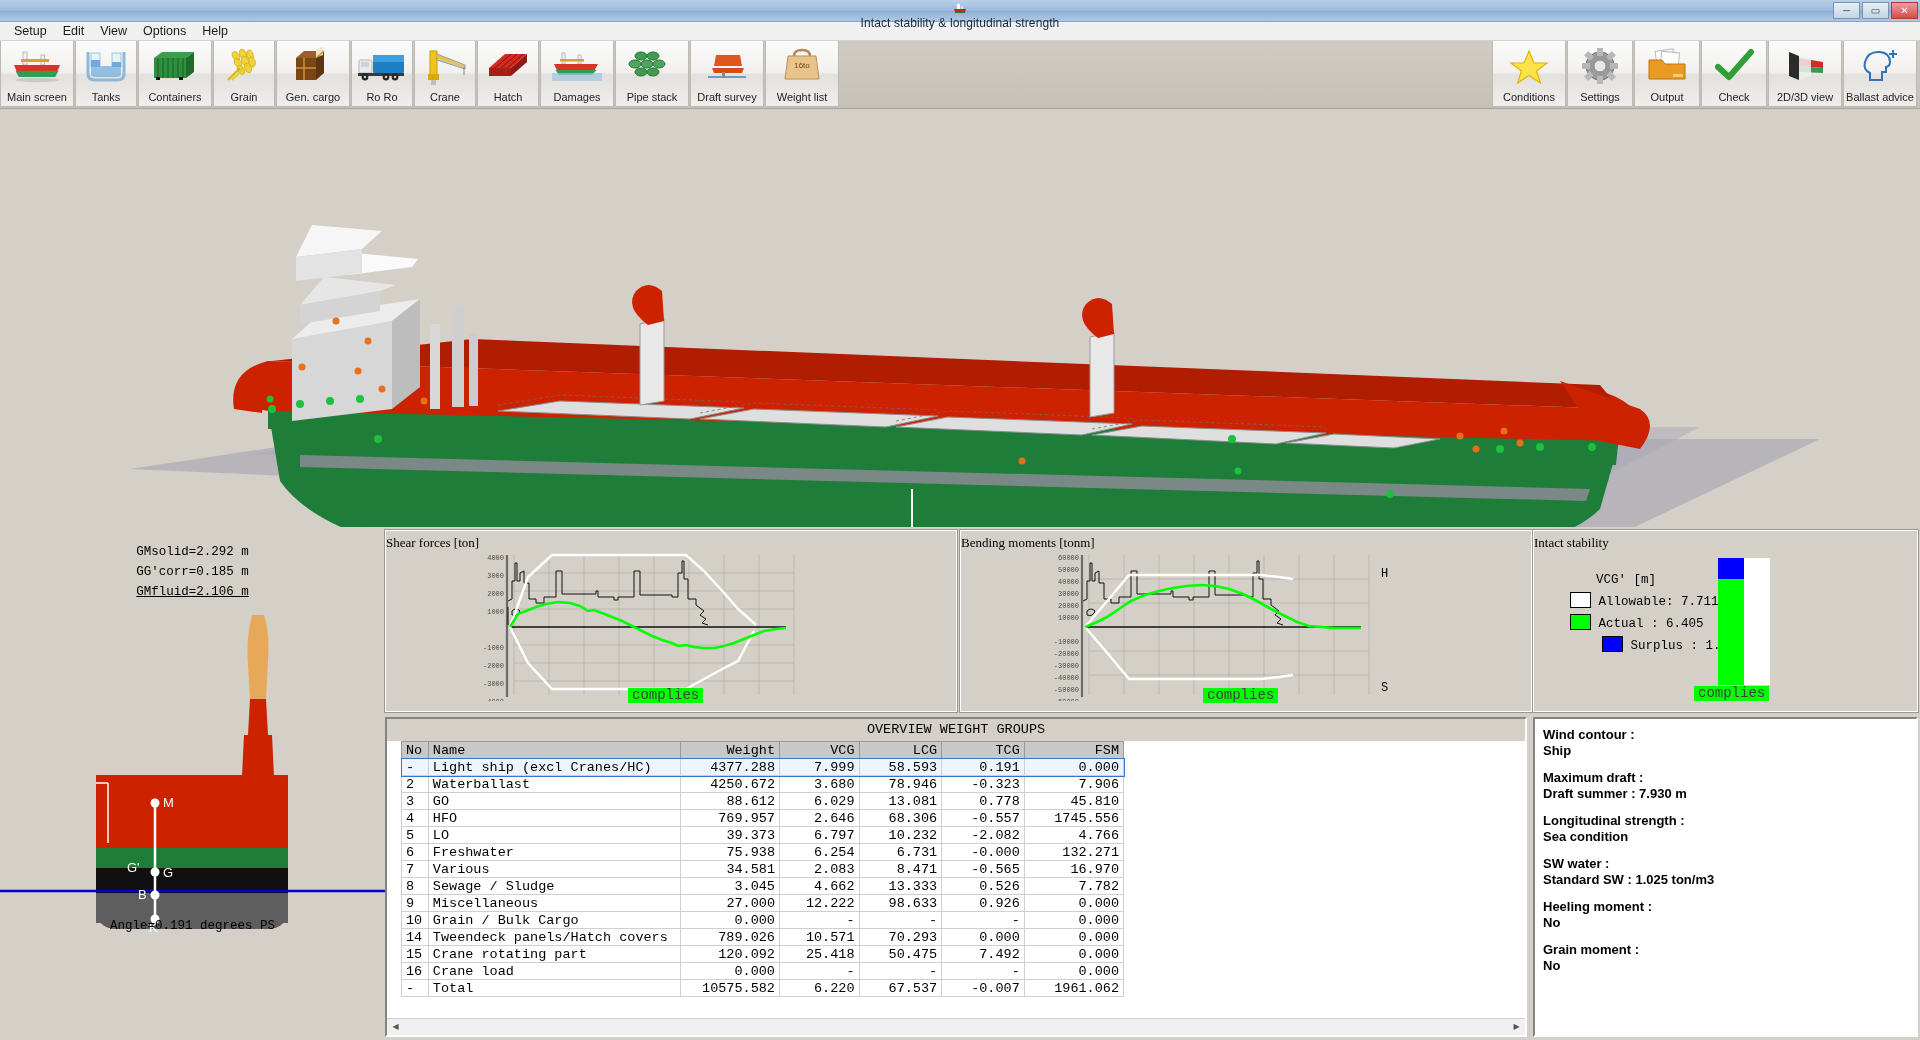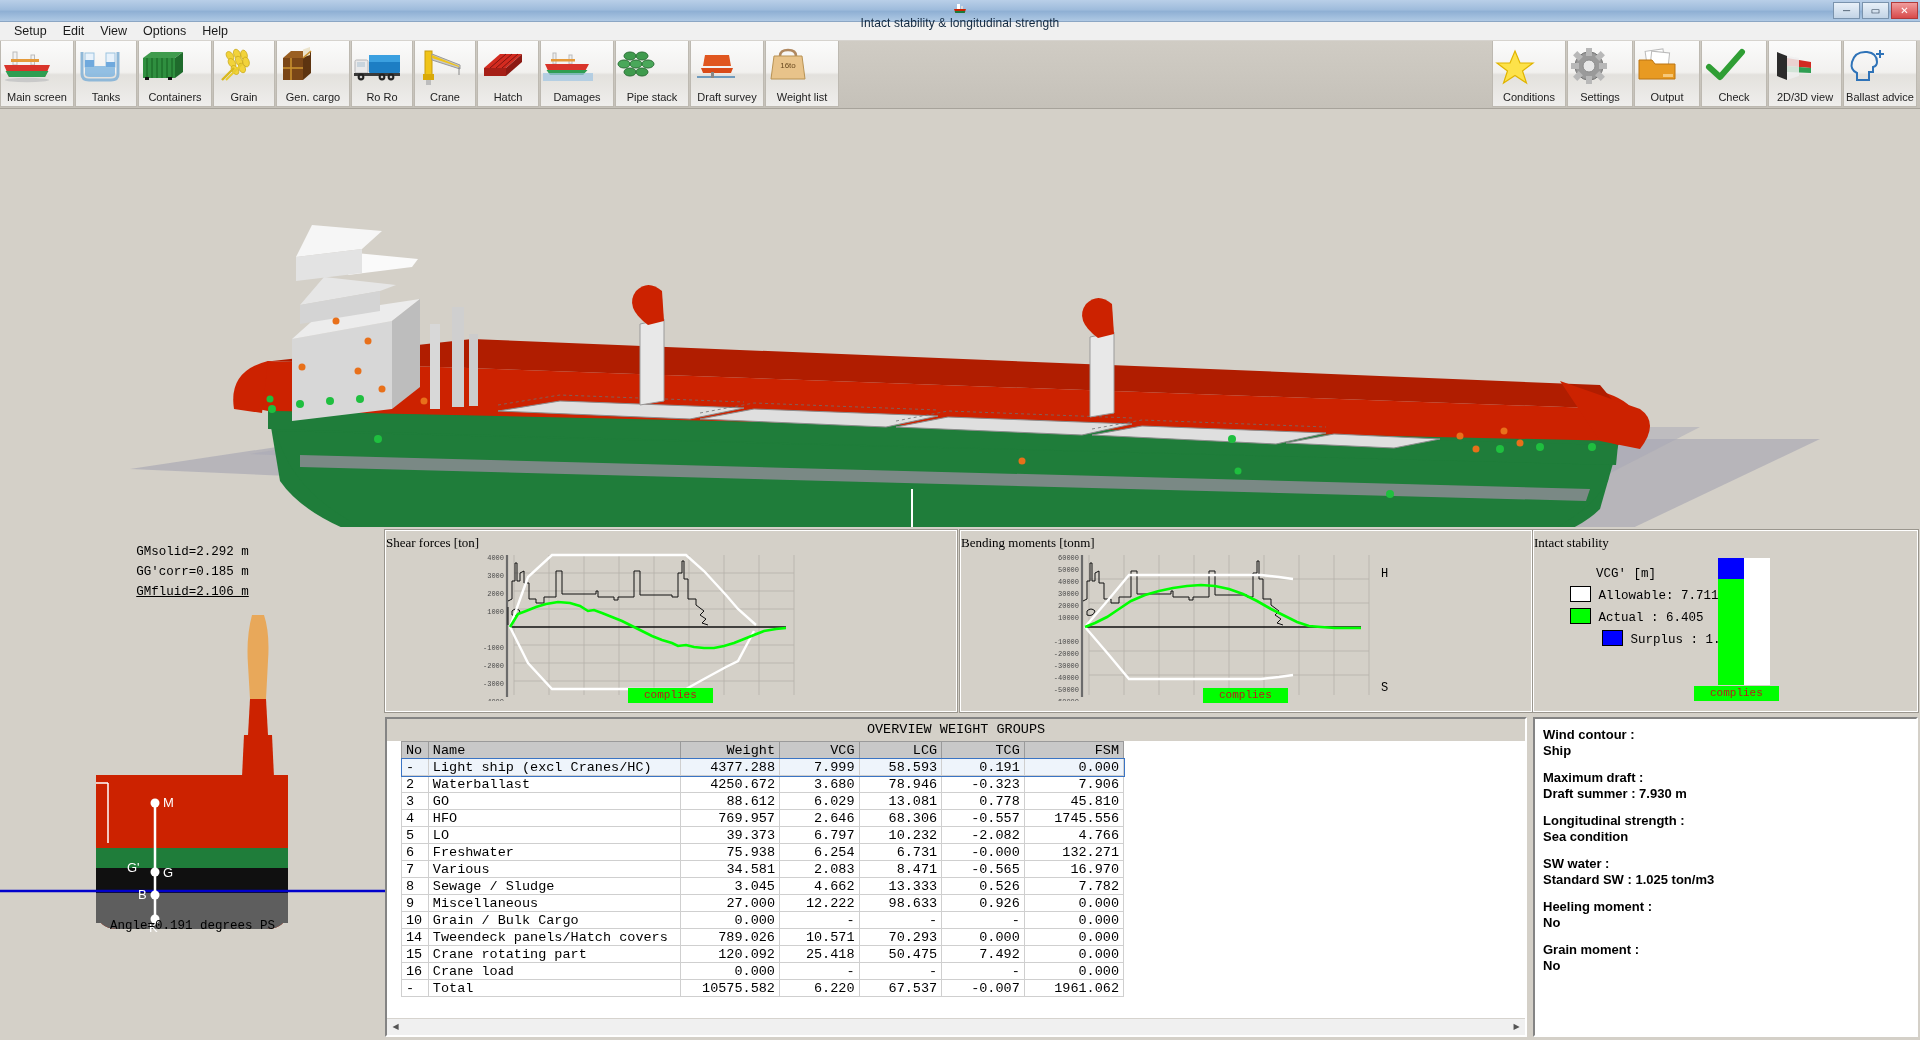--- a/index.html
+++ b/index.html
@@ -50,21 +50,21 @@
   .tb-group { display: flex; }
   .tb-btn {
     width: 62px; height: 66px;
     background: linear-gradient(to bottom,#fbfbfb 0%,#f2f1ef 48%,#e3e1dd 52%,#efeeec 100%);
     border: 1px solid #bdb9b1;
     border-top: none;
     margin-right: 1px;
     display: flex; flex-direction: column; align-items: center; justify-content: flex-end;
     position: relative; cursor: default;
   }
-  .tb-btn .ic { flex: 1; display: flex; align-items: center; width: 100%; }
+  .tb-btn .ic { flex: 1; display: flex; align-items: center; justify-content: center; width: 100%; }
   .tb-btn .lbl {
     font-size: 11px; color: #222; line-height: 13px; padding-bottom: 2px;
     white-space: nowrap; max-width: 100%;
   }
   .tb-btn.wide { width: 74px; }
   .tb-btn.wide2 { width: 66px; }
   #toolbar .spacer { flex: 1; }
   #tb-right { display: flex; margin-right: 2px; }
 
   
@@ -85,23 +85,23 @@
   .chartbox {
     position: absolute; top: 3px; height: 182px;
     background: #d4d0c8;
     border: 1px solid #fff; outline: 1px solid #9a968e;
   }
   .chart-title {
     font-family: Liberation Serif, serif;
     font-size: 13px; color: #000; padding-top: 4px;
   }
   .complies {
-    position: absolute; background: #00ff00; color: #b91c1c;
-    font-family: "Liberation Mono", monospace; font-size: 11px;
-    padding: 0 16px; line-height: 15px;
+    position: absolute; background: #00ff00; color: #404040;
+    font-family: "Liberation Mono", monospace; font-size: 14px;
+    padding: 0 4px; line-height: 15px;
   }
 
   
   #stabbox {
     position: absolute; right: 2px; top: 3px; width: 385px; height: 182px;
     background: #d4d0c8; border: 1px solid #fff; outline: 1px solid #9a968e;
   }
   .stab-legend { font-family: "Liberation Mono", monospace; font-size: 12.5px; color: #000; }
   .swatch { display: inline-block; width: 21px; height: 16px; border: 1px solid #000; vertical-align: -3px; }
 
@@ -694,21 +694,21 @@
       <polyline points="124,76 134,72 146,66 158,58 170,50 184,44 198,40 212,37 226,35 240,34 254,35
                         268,38 282,43 296,50 310,58 324,65 336,71 348,75 360,76 374,77 388,77 400,77" fill="none" stroke="#00ff00" stroke-width="2.6"></polyline>
       <text x="420" y="26" font-family="'Liberation Mono',monospace" font-size="12" fill="#000">H</text>
       <text x="420" y="140" font-family="'Liberation Mono',monospace" font-size="12" fill="#000">S</text>
     </svg>
     <div class="complies" style="left:242px; top:157px;">complies</div>
   </div>
 
   <div id="stabbox">
     <div class="chart-title">Intact stability</div>
-    <div style="position:absolute;left:36px;top:36px;">
+    <div style="position:absolute;left:36px;top:42px;">
       <div class="stab-legend" style="margin-left:26px;">VCG' [m]</div>
       <div class="stab-legend" style="margin-top:5px;">
         <span class="swatch" style="background:#ffffff;"></span>
         <span>Allowable:</span>
         <span>7.711</span>
       </div>
       <div class="stab-legend" style="margin-top:5px;">
         <span class="swatch" style="background:#00ff00;"></span>
         <span>Actual    :</span>
         <span>6.405</span>

